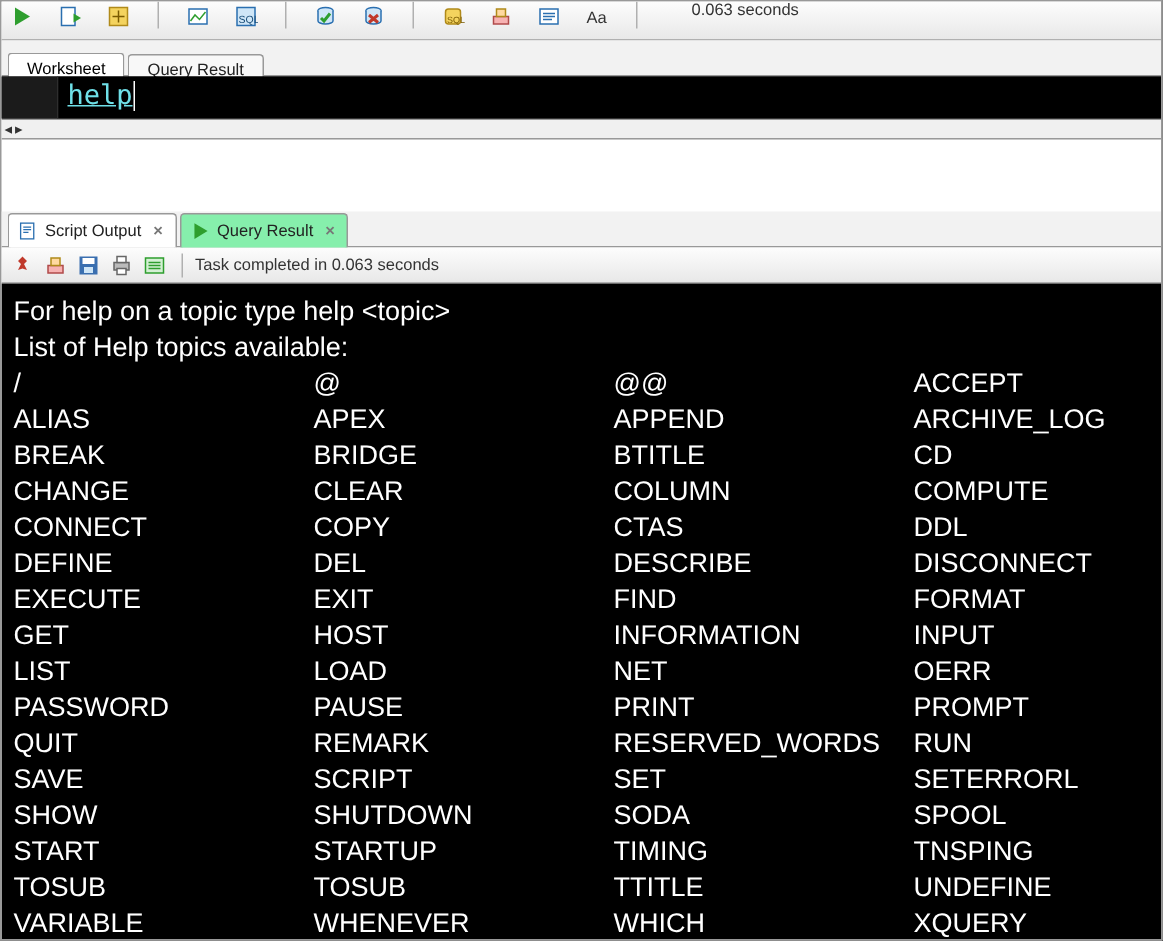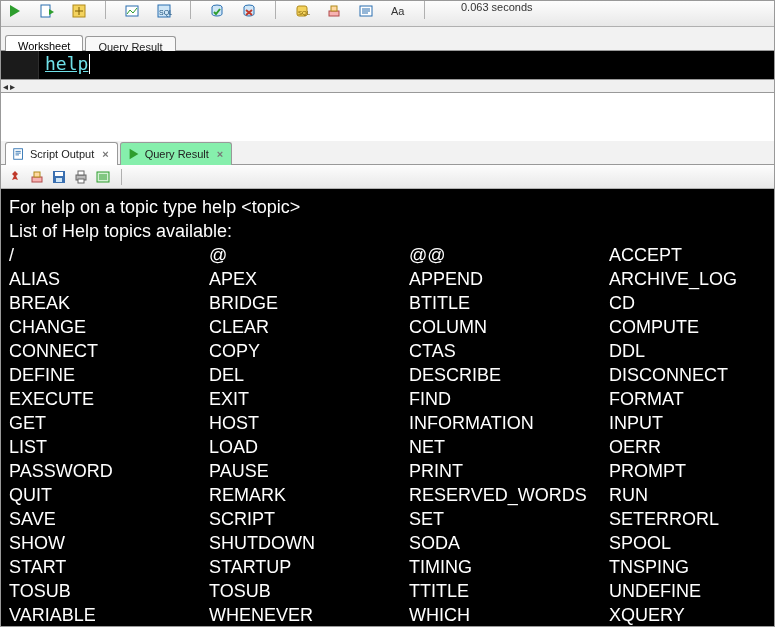--- a/index.html
+++ b/index.html
@@ -301,15 +301,16 @@
         <rect x="5" y="10" width="6" height="4" fill="#fff" stroke="#666"></rect>
       </svg>
   </div>
   <div class="tbtn">
     <svg viewBox="0 0 16 16">
         <rect x="2" y="3" width="12" height="10" fill="#d4f0d4" stroke="#2e9e2e"></rect>
         <path d="M4 6h8M4 8h8M4 10h8" stroke="#2e9e2e"></path>
       </svg>
   </div>
   <div class="sep"></div>
+  <span class="task-text">Task completed in 0.063 seconds</span>
 </div>
 
 <div class="output"><div>For help on a topic type help &lt;topic&gt;</div><div>List of Help topics available:</div><div class="topic-grid" id="topic-grid"><span>/</span><span>@</span><span>@@</span><span>ACCEPT</span><span>ALIAS</span><span>APEX</span><span>APPEND</span><span>ARCHIVE_LOG</span><span>BREAK</span><span>BRIDGE</span><span>BTITLE</span><span>CD</span><span>CHANGE</span><span>CLEAR</span><span>COLUMN</span><span>COMPUTE</span><span>CONNECT</span><span>COPY</span><span>CTAS</span><span>DDL</span><span>DEFINE</span><span>DEL</span><span>DESCRIBE</span><span>DISCONNECT</span><span>EXECUTE</span><span>EXIT</span><span>FIND</span><span>FORMAT</span><span>GET</span><span>HOST</span><span>INFORMATION</span><span>INPUT</span><span>LIST</span><span>LOAD</span><span>NET</span><span>OERR</span><span>PASSWORD</span><span>PAUSE</span><span>PRINT</span><span>PROMPT</span><span>QUIT</span><span>REMARK</span><span>RESERVED_WORDS</span><span>RUN</span><span>SAVE</span><span>SCRIPT</span><span>SET</span><span>SETERRORL</span><span>SHOW</span><span>SHUTDOWN</span><span>SODA</span><span>SPOOL</span><span>START</span><span>STARTUP</span><span>TIMING</span><span>TNSPING</span><span>TOSUB</span><span>TOSUB</span><span>TTITLE</span><span>UNDEFINE</span><span>VARIABLE</span><span>WHENEVER</span><span>WHICH</span><span>XQUERY</span><span>ALIAS</span></div></div>
 
 </body></html>

